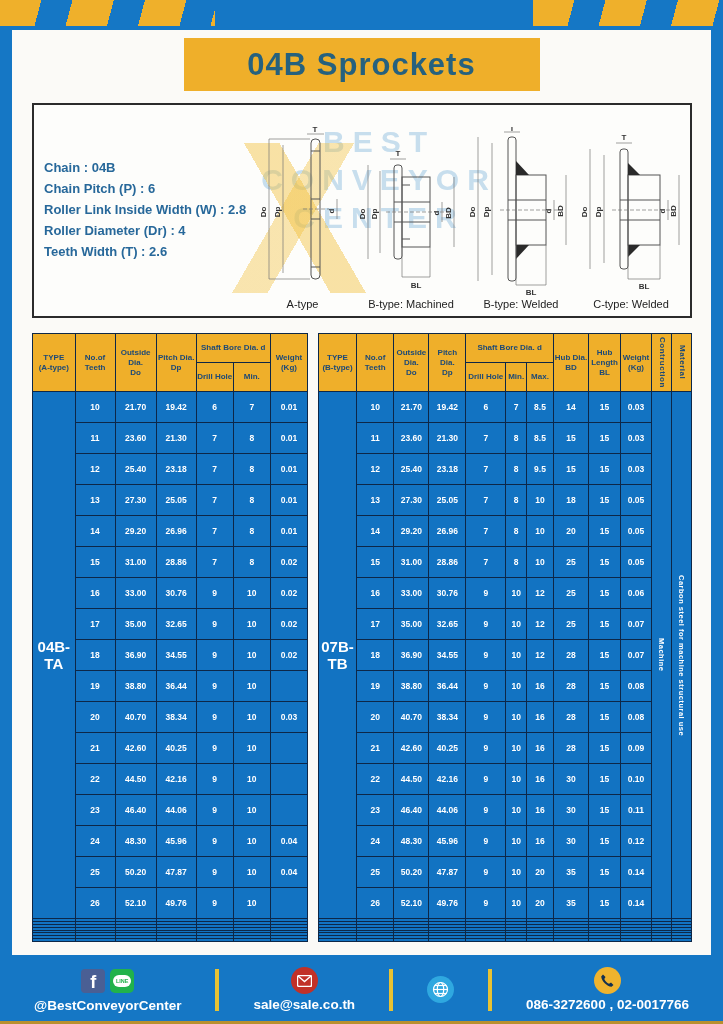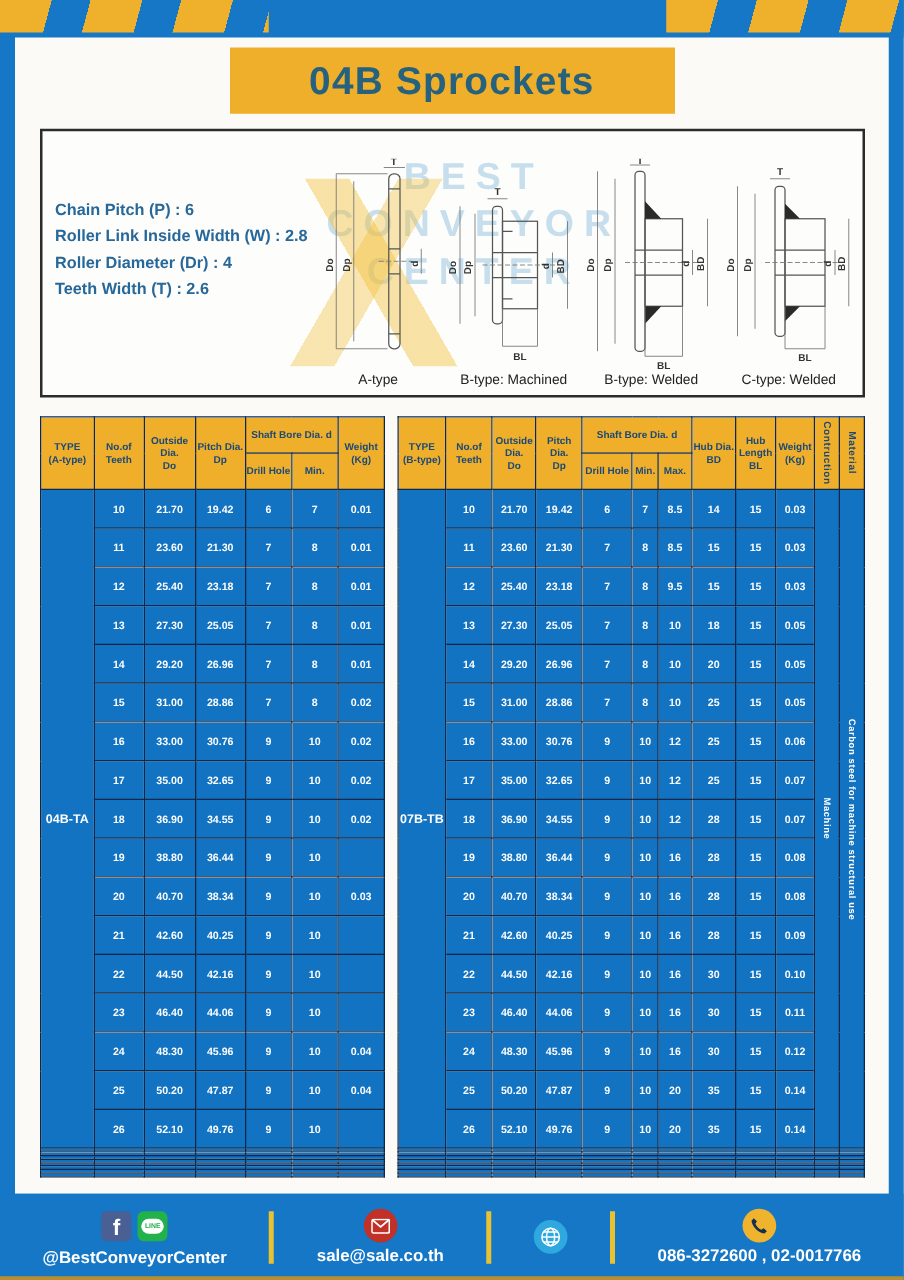--- a/index.html
+++ b/index.html
@@ -45,21 +45,21 @@
 
   
   .tables-row { position:absolute; top:303px; left:20px; right:19px; bottom:13px; display:flex; gap:10px; }
   table { border-collapse:collapse; table-layout:fixed; height:100%; }
   #table-a { width:276px; }
   #table-b { flex:1; }
   th, td { border:1.6px solid #0d2748; text-align:center; vertical-align:middle; padding:0; overflow:hidden; }
   thead tr { height:29px; }
   th { background:#efaf2a; color:#1c4977; font-size:8px; font-weight:bold; white-space:pre-line; line-height:1.25; }
   td { background:#1273c2; color:#ffffff; font-size:8.5px; font-weight:bold; }
-  .type-cell { font-size:10px; }
+  .type-cell { font-size:15px; }
   .vhead { writing-mode:vertical-rl; font-size:8px; letter-spacing:0.5px; padding:2px 0; }
   .vcell { writing-mode:vertical-rl; font-size:7.5px; letter-spacing:0.5px; }
 
   
   .footer { position:absolute; bottom:0; left:0; right:0; height:69px; background:#1577c5;
             display:flex; align-items:center; justify-content:space-evenly; }
   .f-group { display:flex; flex-direction:column; align-items:center; gap:3px; }
   .f-icons { display:flex; gap:5px; align-items:center; height:28px; }
   .f-label { color:#ffffff; font-size:13.5px; font-weight:bold; white-space:nowrap; }
   .f-div { width:4px; height:42px; background:#e8c233; }
@@ -91,20 +91,21 @@
 
     <div class="spec-box">
       <div class="watermark">
         <div class="wm-bird"></div>
         <div class="wm-line">BEST</div>
         <div class="wm-line">CONVEYOR</div>
         <div class="wm-line">CENTER</div>
       </div>
 
       <div class="spec-text">
+        <div>Chain  : 04B</div>
         <div>Chain Pitch (P)  :  6</div>
         <div>Roller Link Inside Width (W)  :  2.8</div>
         <div>Roller Diameter (Dr)  : 4</div>
         <div>Teeth Width (T)  :  2.6</div>
       </div>
 
       <div class="diagrams">
 
         <div class="fig">
           <svg width="100" height="170" viewBox="0 0 100 170">

